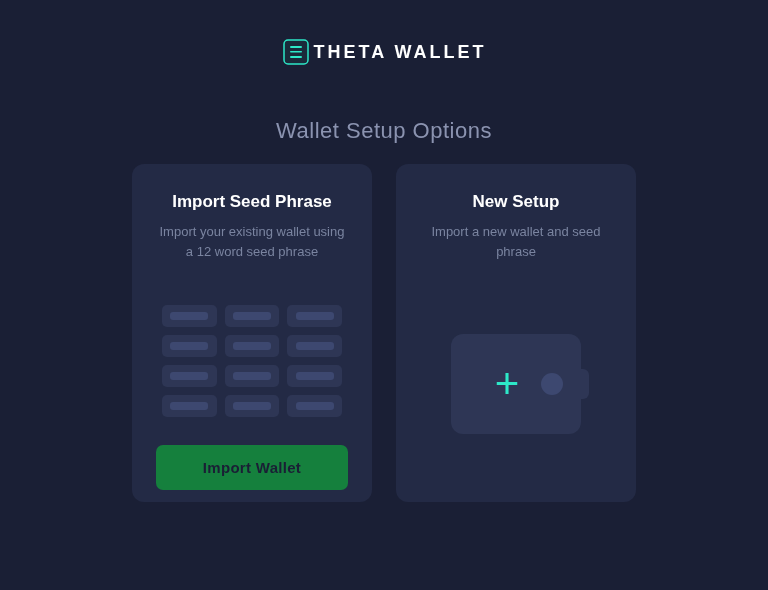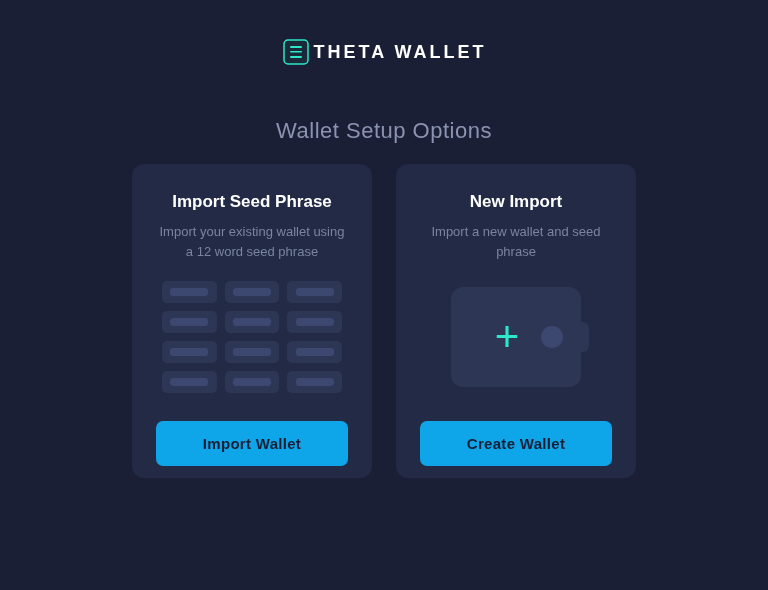--- a/index.html
+++ b/index.html
@@ -70,21 +70,21 @@
       font-weight: 600;
       text-align: center;
       margin-bottom: 10px;
     }
 
     .card-subtitle {
       color: #7a84a0;
       font-size: 13px;
       text-align: center;
       line-height: 1.5;
-      margin-bottom: 20px;
+      margin-bottom: 44px;
     }
 
     
     .card-illustration {
       flex: 1;
       display: flex;
       align-items: center;
       justify-content: center;
       margin-bottom: 28px;
       width: 100%;
@@ -152,21 +152,21 @@
       border-radius: 50%;
       background-color: #3d4870;
       position: absolute;
       right: 18px;
     }
 
     
     .card-button {
       width: 100%;
       padding: 14px;
-      background-color: #0ea5e9;
+      background-color: #15803d;
       border: none;
       border-radius: 7px;
       color: #1a1f35;
       font-size: 15px;
       font-weight: 700;
       cursor: pointer;
       text-align: center;
       letter-spacing: 0.3px;
     }
   </style>
@@ -227,24 +227,23 @@
           </div>
         <div class="seed-cell">
             <div class="seed-cell-inner"></div>
           </div>
       </div>
     </div>
     <button class="card-button">Import Wallet</button>
   </div>
 
   <div class="card">
-    <div class="card-title">New Import</div>
+    <div class="card-title">New Setup</div>
     <div class="card-subtitle">Import a new wallet and seed phrase</div>
     <div class="card-illustration">
       <div class="wallet-icon-container">
         <span class="wallet-plus-sign">+</span>
         <div class="wallet-circle"></div>
       </div>
     </div>
-    <button class="card-button">Create Wallet</button>
   </div>
 
 </div>
 
 </body></html>

